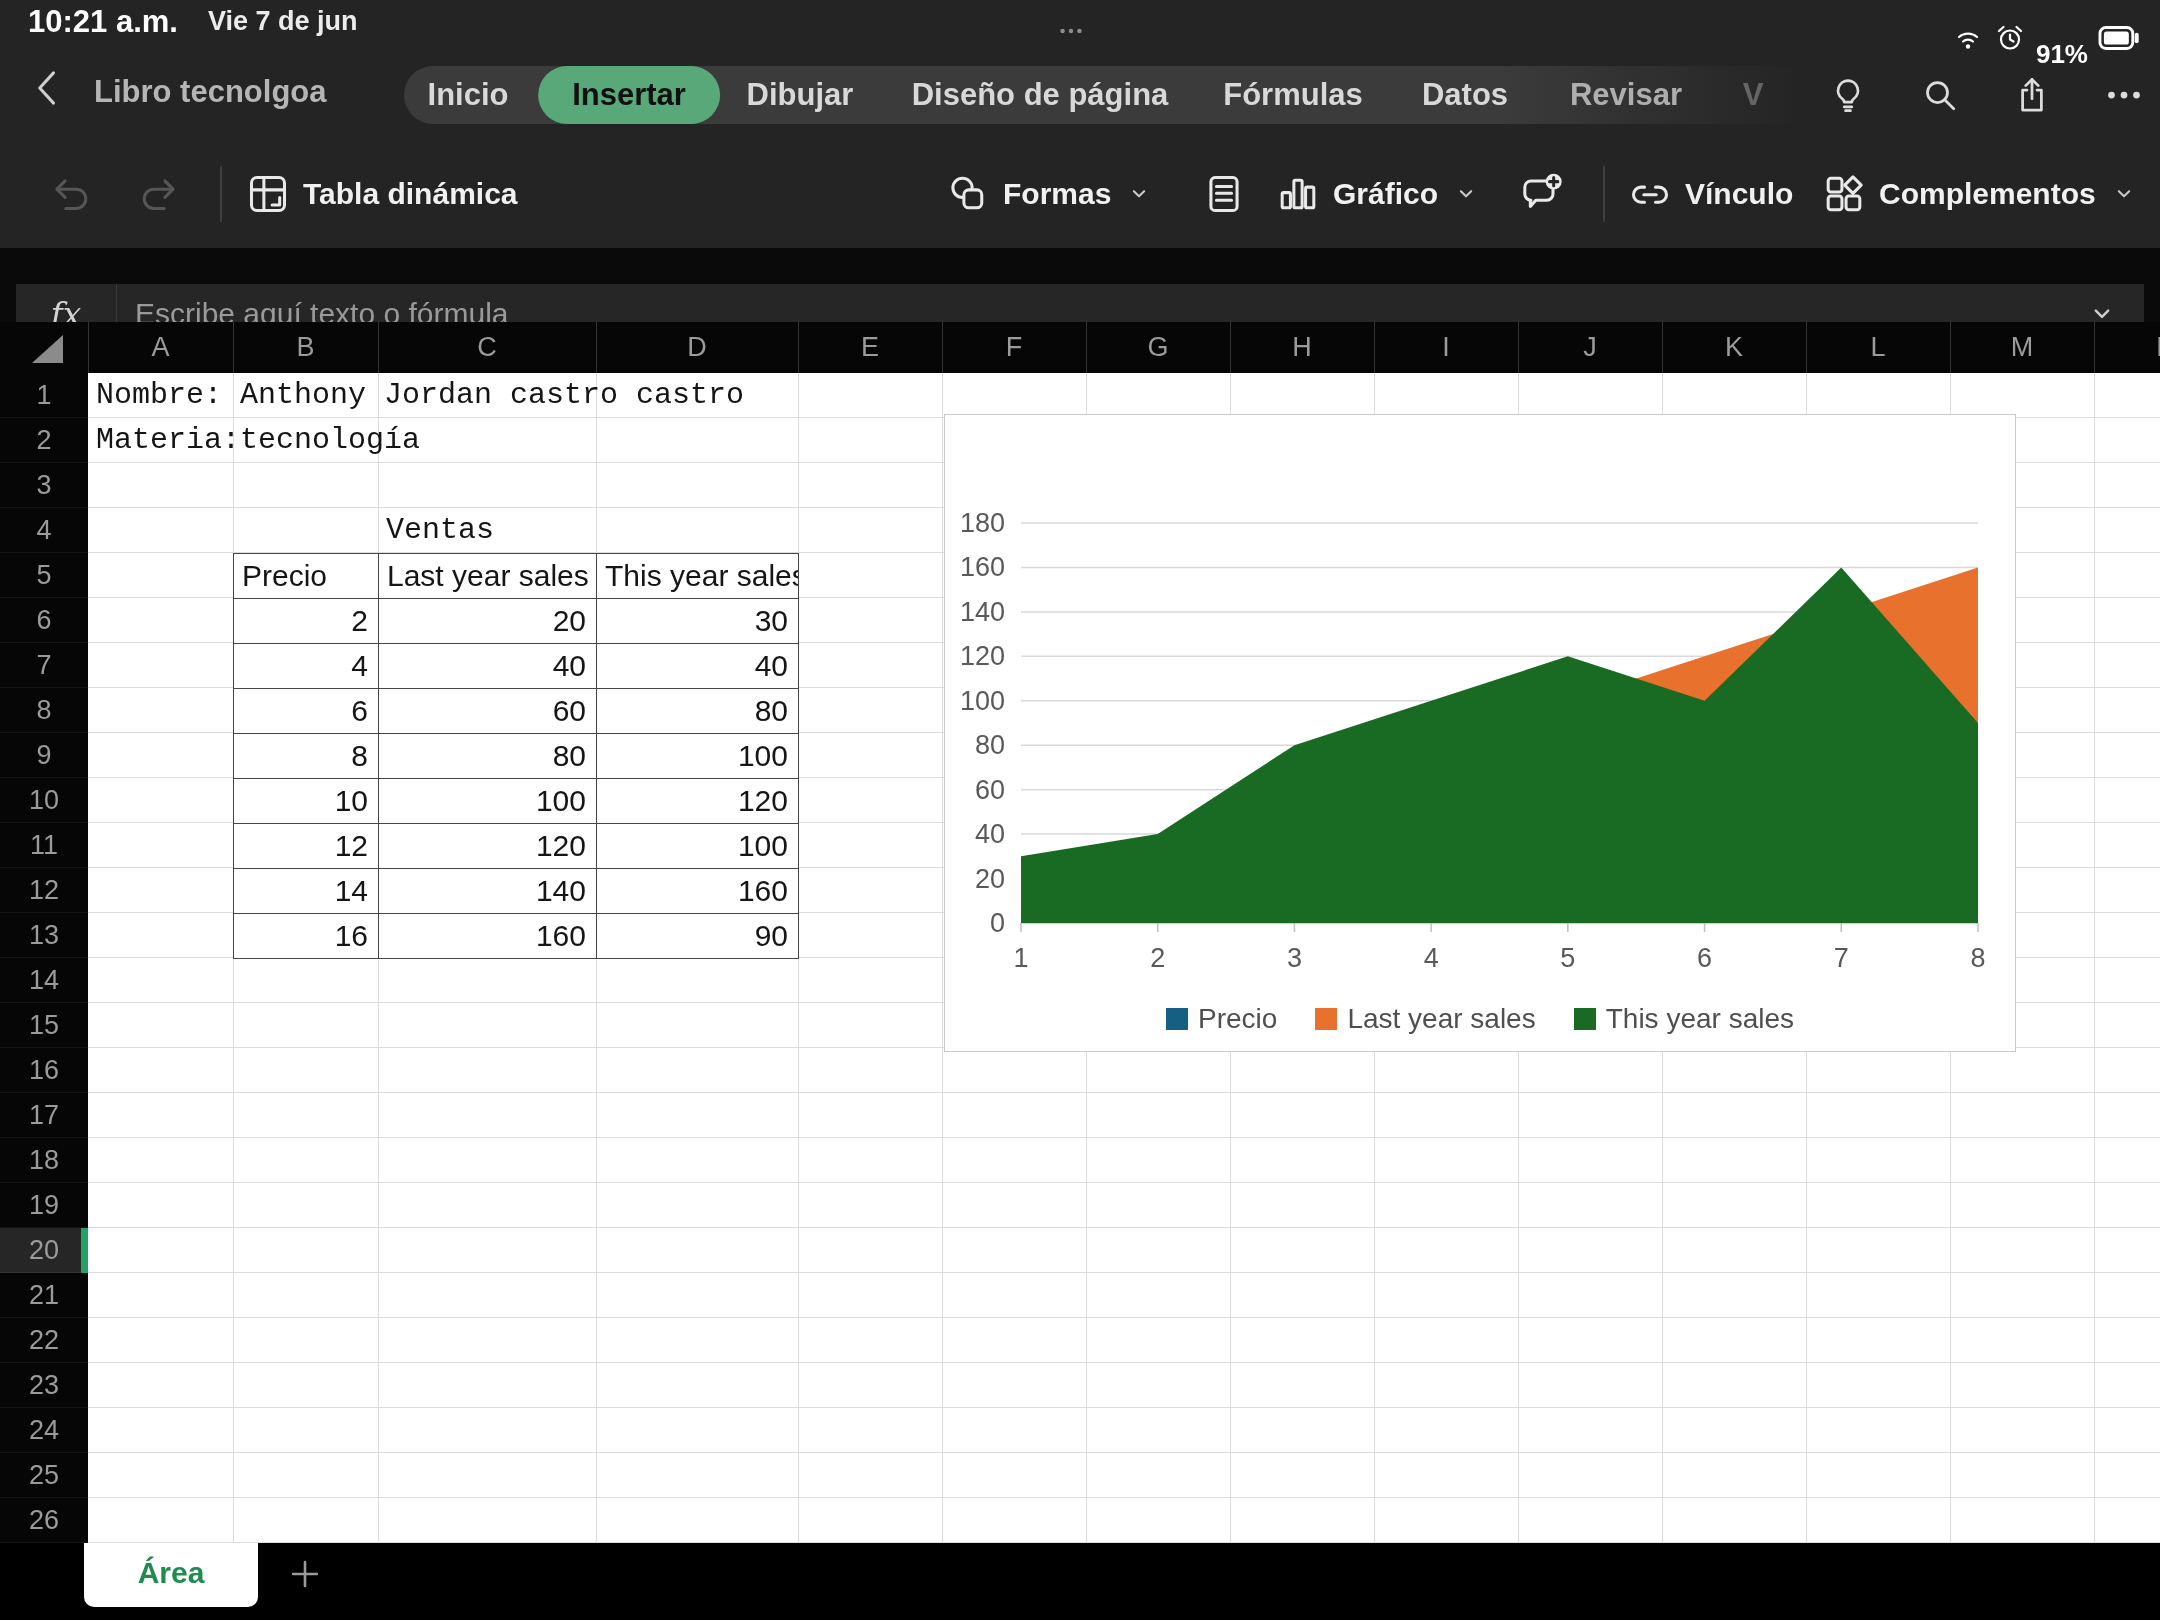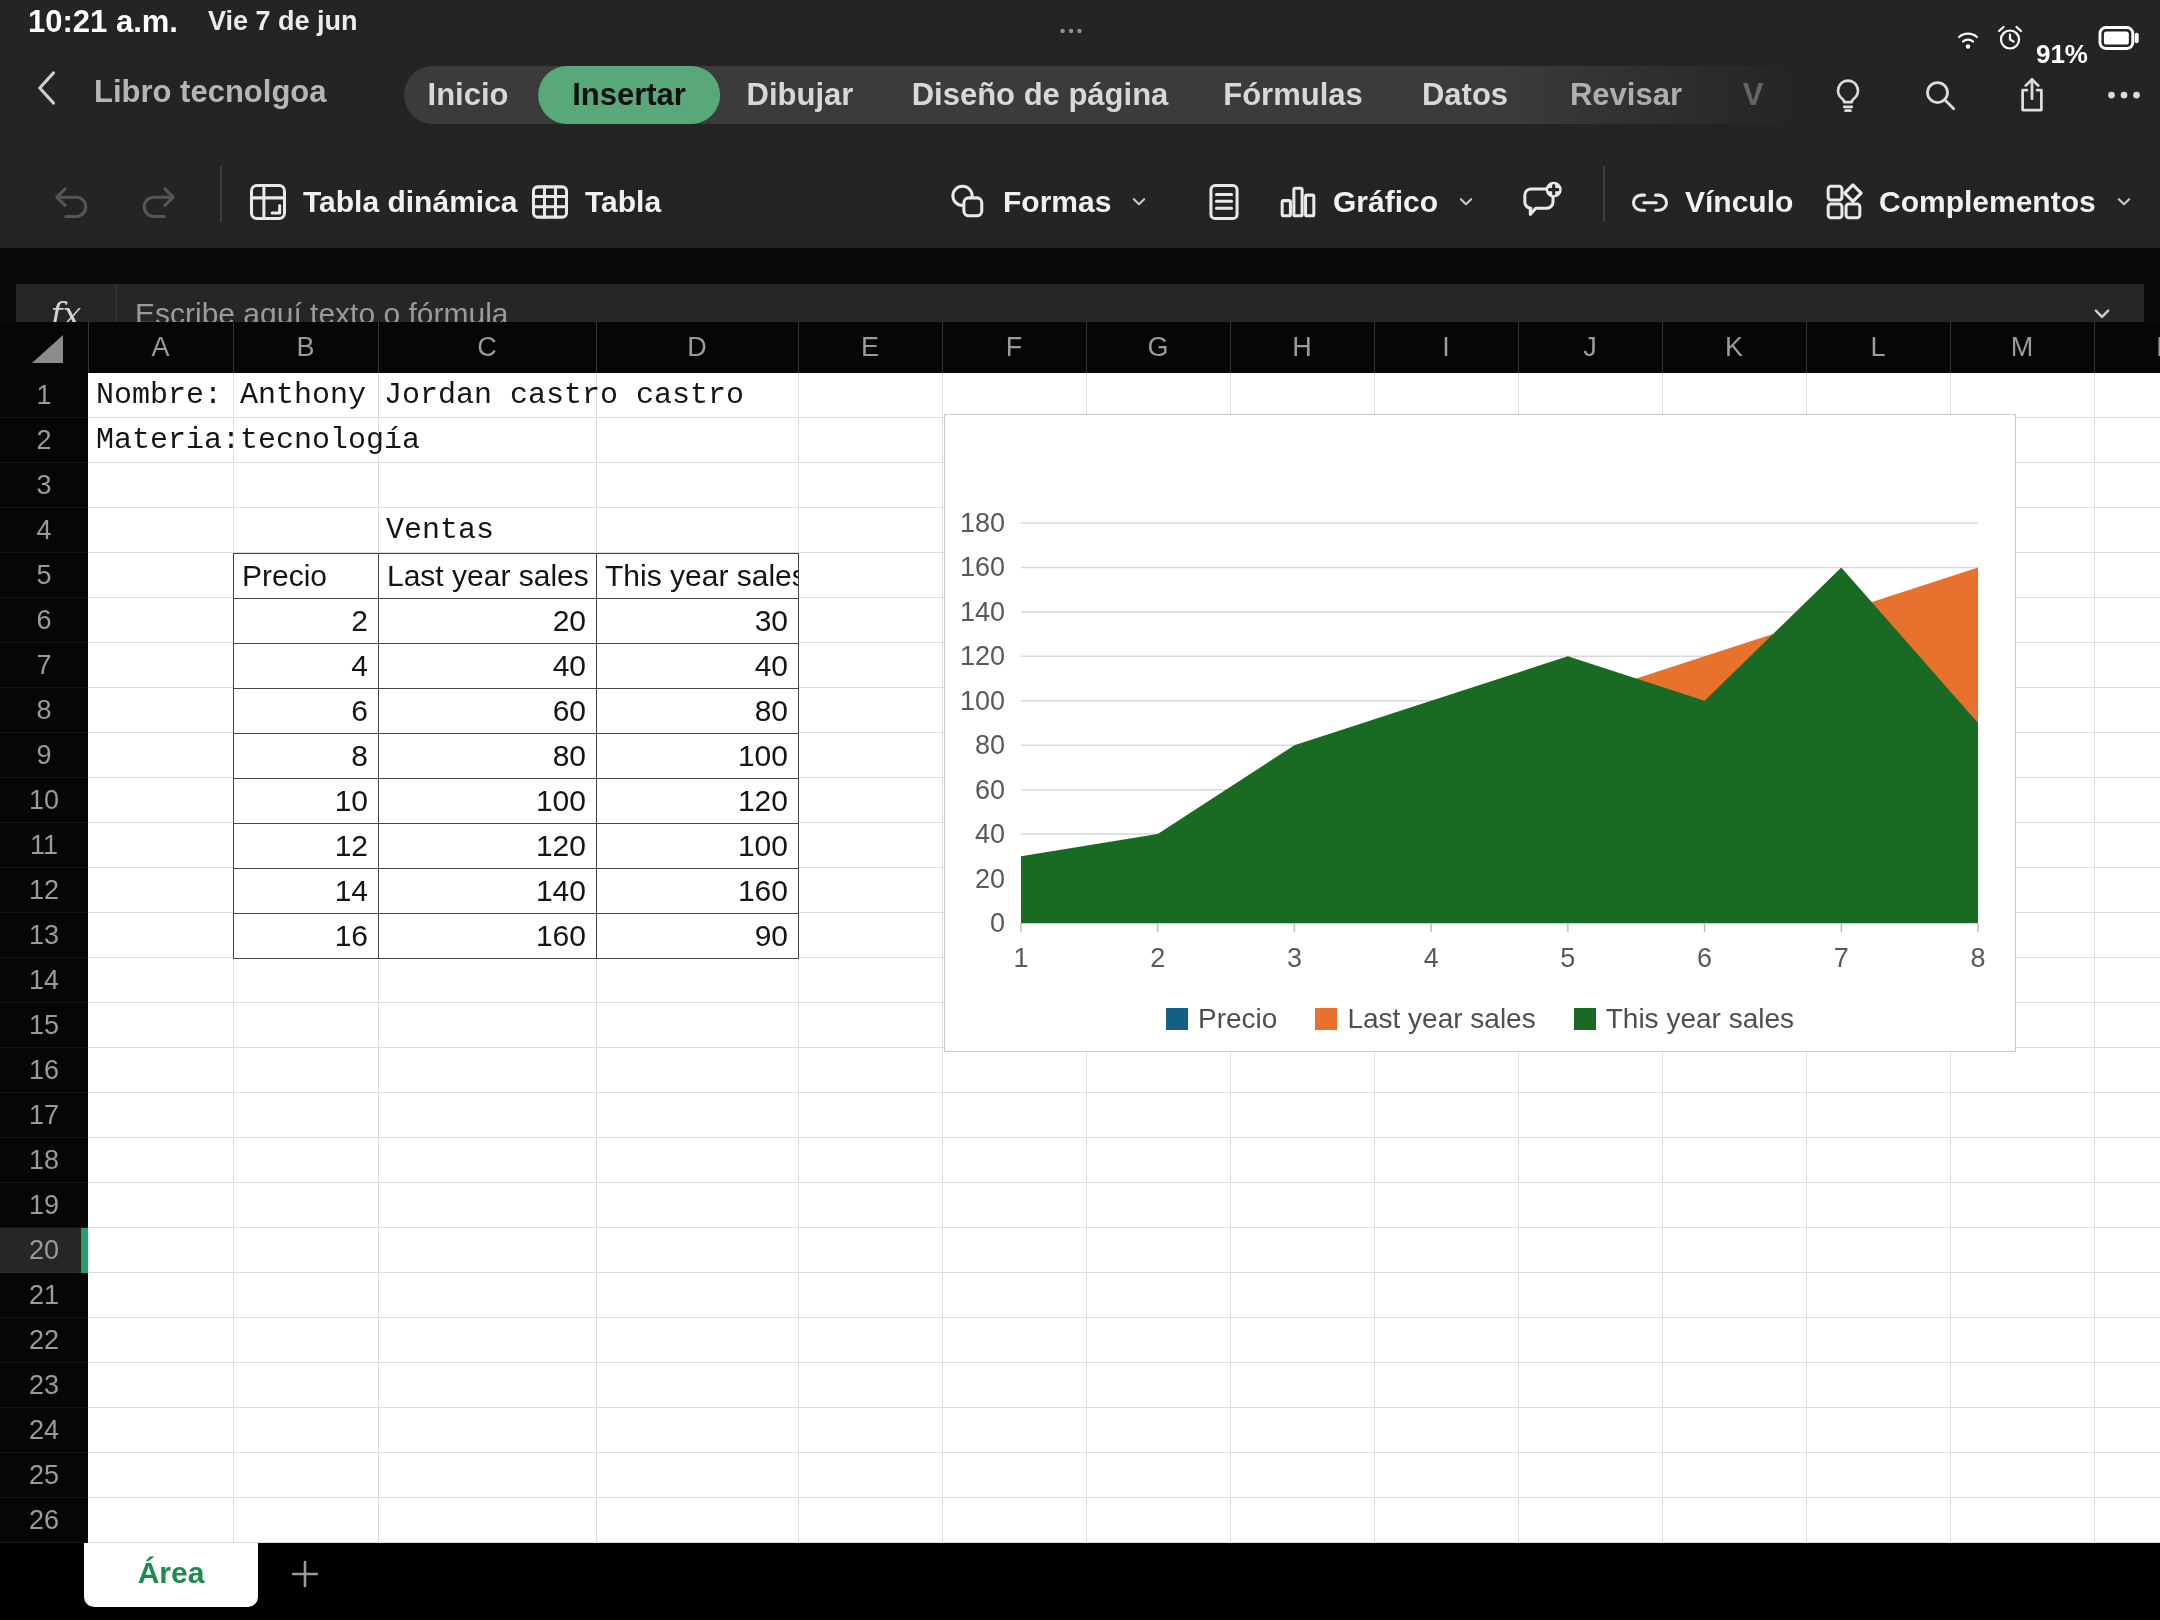--- a/index.html
+++ b/index.html
@@ -22,21 +22,21 @@
   #tabstrip{left:404px;top:22px;width:1410px;height:58px;border-radius:29px;
     background:linear-gradient(90deg,#3b3b3b 0%,#3b3b3b 78%,rgba(59,59,59,0) 99%);}
   .tab{position:absolute;top:22px;height:58px;line-height:58px;transform:translateX(-50%);
        font-size:31px;font-weight:600;color:#d8d8d8;white-space:nowrap;}
   .tab.active{background:#58A87A;color:#101010;font-weight:700;border-radius:29px;
        padding:0 34px;line-height:58px;}
   #tr-icons{right:16px;top:22px;display:flex;gap:52px;align-items:center;height:58px;color:#dcdcdc;}
 
   
   #toolbar{left:0;top:140px;width:2160px;height:108px;}
-  .tb-item{position:absolute;top:8px;height:108px;display:flex;align-items:center;gap:13px;color:#e9e9e9;}
+  .tb-item{position:absolute;top:0;height:108px;display:flex;align-items:center;gap:13px;color:#e9e9e9;}
   .tb-item .lbl{font-size:30px;font-weight:600;color:#f1f1f1;white-space:nowrap;}
   .tb-item.disabled{color:#565656;}
   .tb-div{position:absolute;top:26px;width:2px;height:56px;background:#3f3f3f;}
   .chev{color:#c9c9c9;}
 
   
   #formula-strip{left:0;top:248px;width:2160px;height:74px;background:#0a0a0a;}
   #formula-bar{left:16px;top:8px;width:2128px;height:60px;background:#262626;display:flex;align-items:center;margin-top:28px;}
   #fx{width:100px;text-align:center;font-family:"DejaVu Serif",serif;font-style:italic;
       font-size:33px;color:#d4d4d4;flex:none;}
@@ -190,27 +190,20 @@
         </svg>
       </div>
       <div class="tb-div" style="left: 220px;"></div>
       <div class="tb-item" style="left: 246px;">
         <svg class="icn" width="44" height="44" viewBox="0 0 32 32" fill="none" stroke="currentColor" stroke-width="2.2" stroke-linecap="round" stroke-linejoin="round">
           <rect x="4" y="4" width="24" height="24" rx="4"></rect>
           <path d="M13 4v24M4 13h24"></path>
           <path d="M24.5 18.5V24h-5.5"></path>
         </svg>
         <span class="lbl">Tabla dinámica</span>
-      </div>
-      <div class="tb-item" style="left: 528px;">
-        <svg class="icn" width="44" height="44" viewBox="0 0 32 32" fill="none" stroke="currentColor" stroke-width="2.2" stroke-linecap="round" stroke-linejoin="round">
-          <rect x="4" y="5" width="24" height="22" rx="3"></rect>
-          <path d="M4 12h24M4 19.5h24M12 5v22M20 5v22"></path>
-        </svg>
-        <span class="lbl">Tabla</span>
       </div>
       <div class="tb-item" style="left: 946px;">
         <svg class="icn" width="44" height="44" viewBox="0 0 32 32" fill="none" stroke="currentColor" stroke-width="2.2" stroke-linecap="round" stroke-linejoin="round">
           <circle cx="12" cy="11.5" r="7"></circle>
           <rect x="13" y="13" width="13" height="13" rx="3.5" fill="#242424"></rect>
         </svg>
         <span class="lbl">Formas</span>
         <span class="chev">
           <svg class="icn" width="30" height="30" viewBox="0 0 32 32" fill="none" stroke="currentColor" stroke-width="2.2" stroke-linecap="round" stroke-linejoin="round">
             <path d="M10.5 13 16 18.5 21.5 13"></path>

